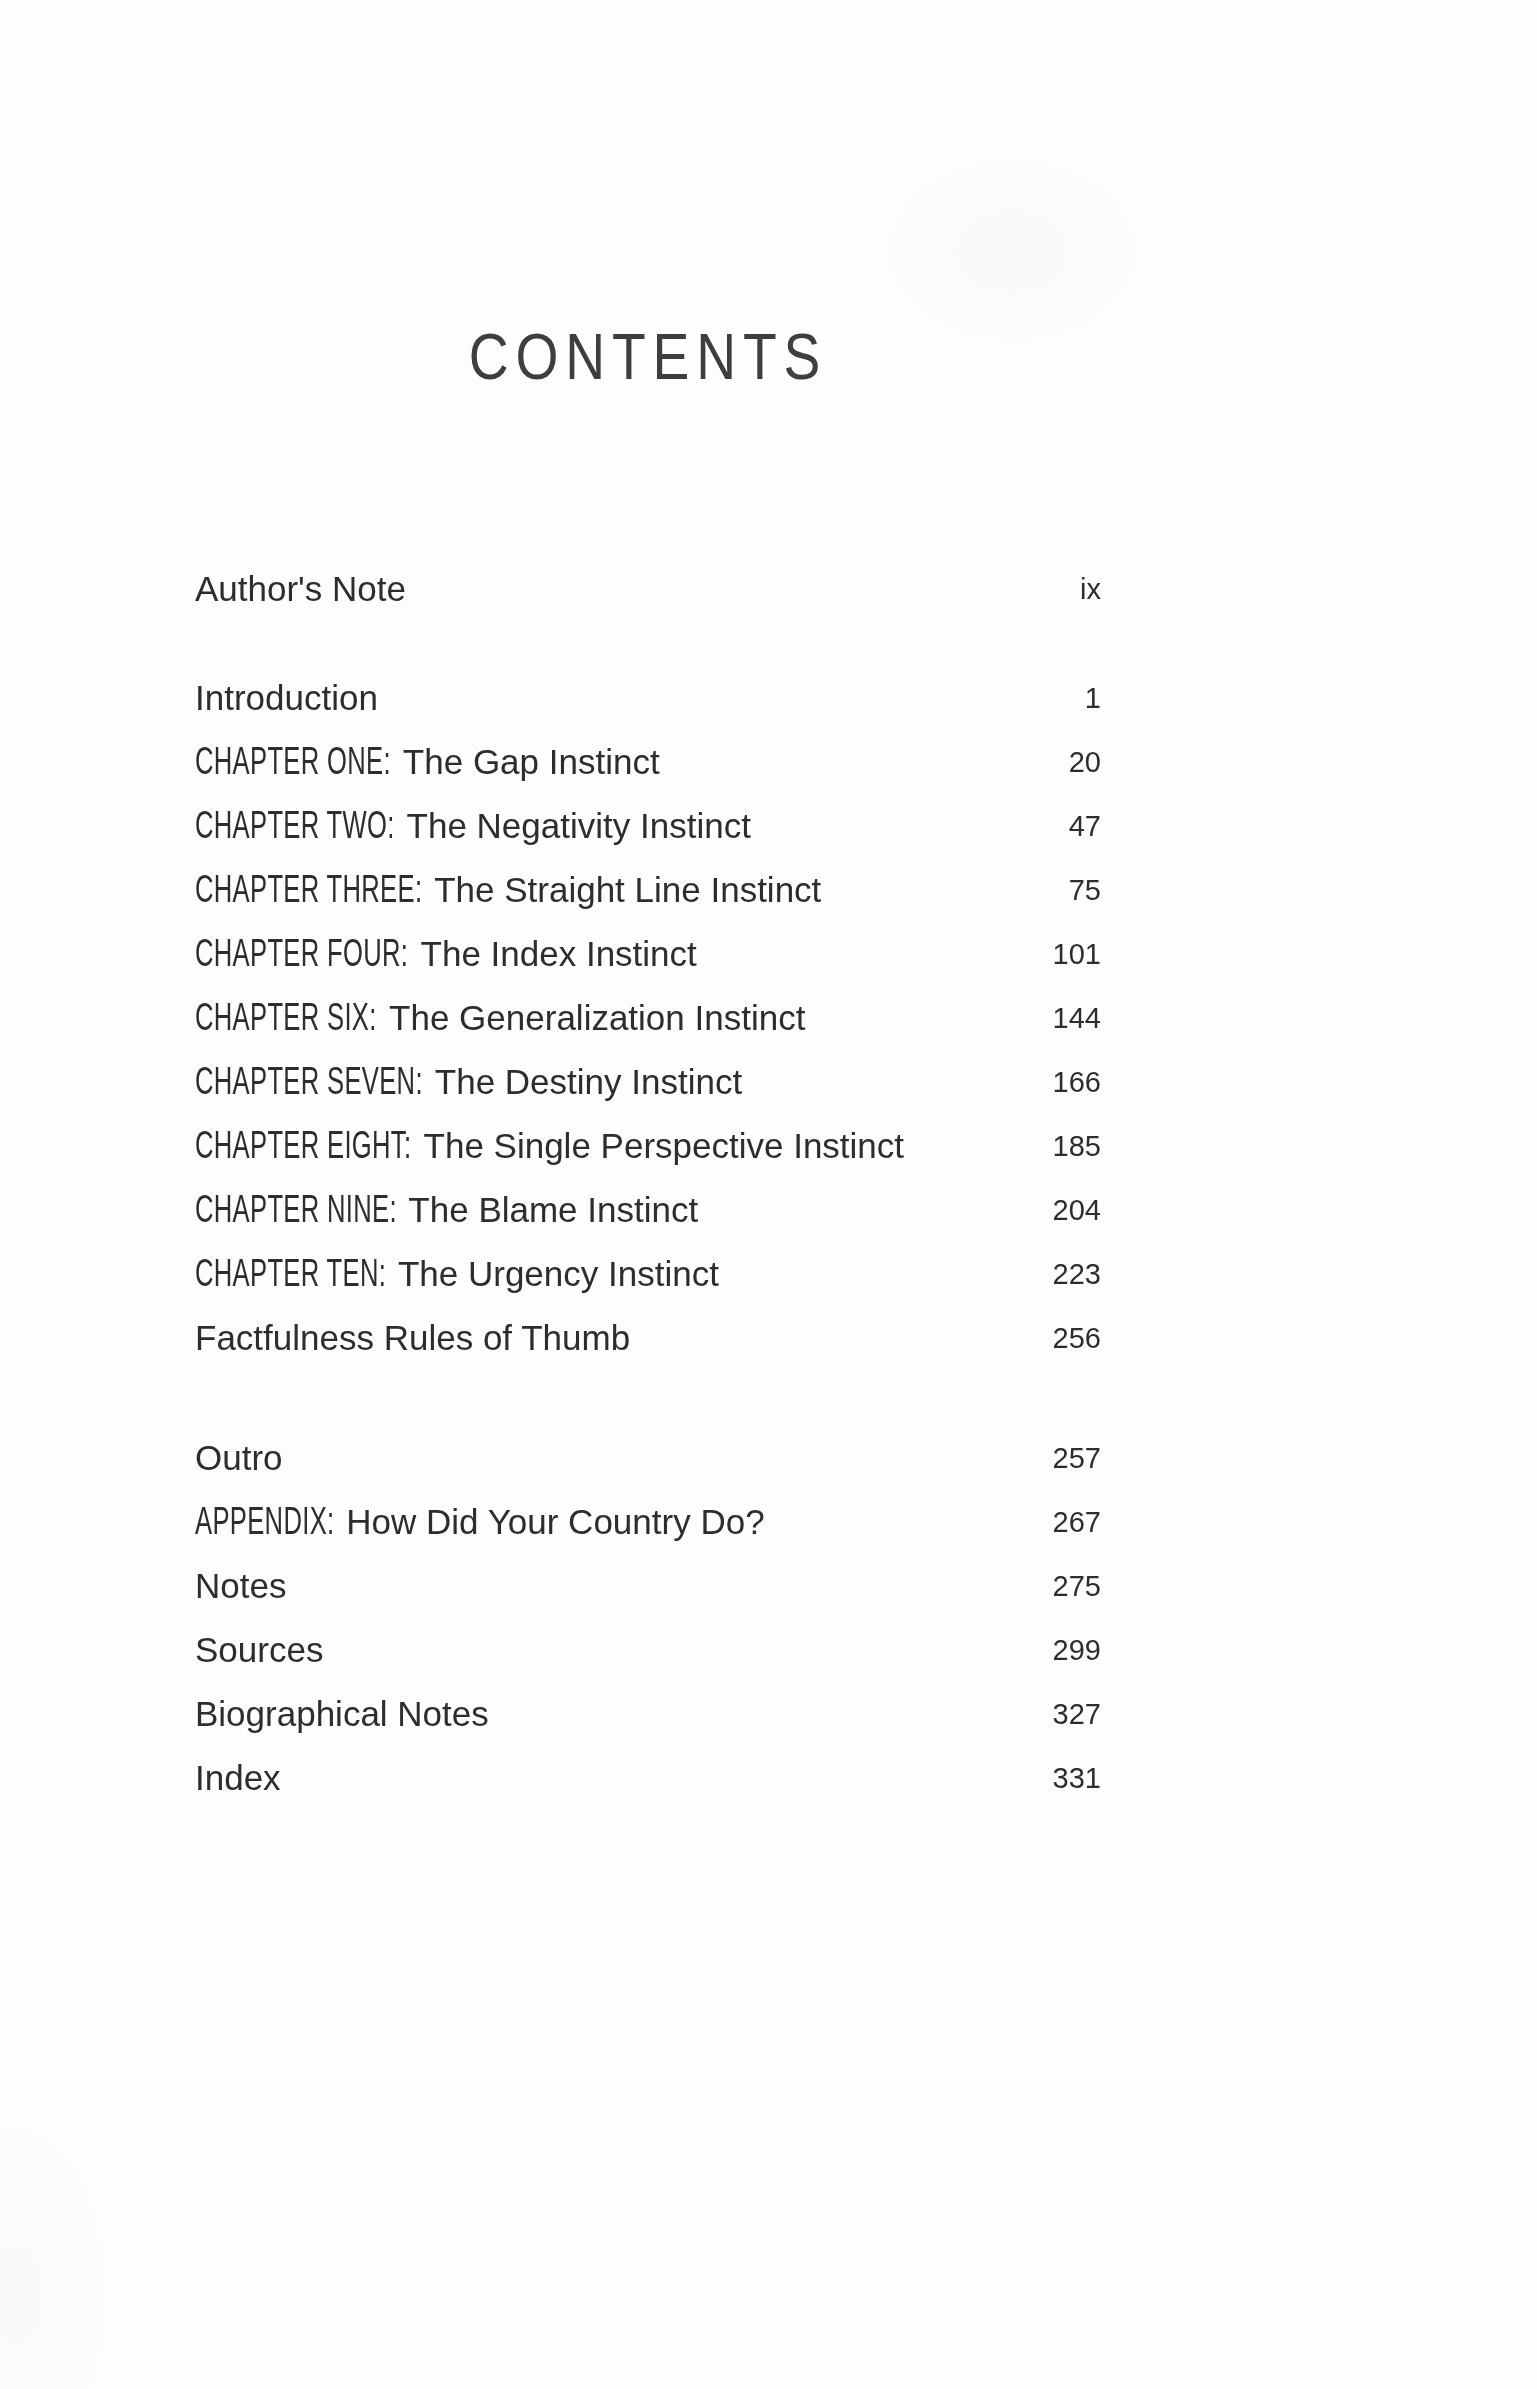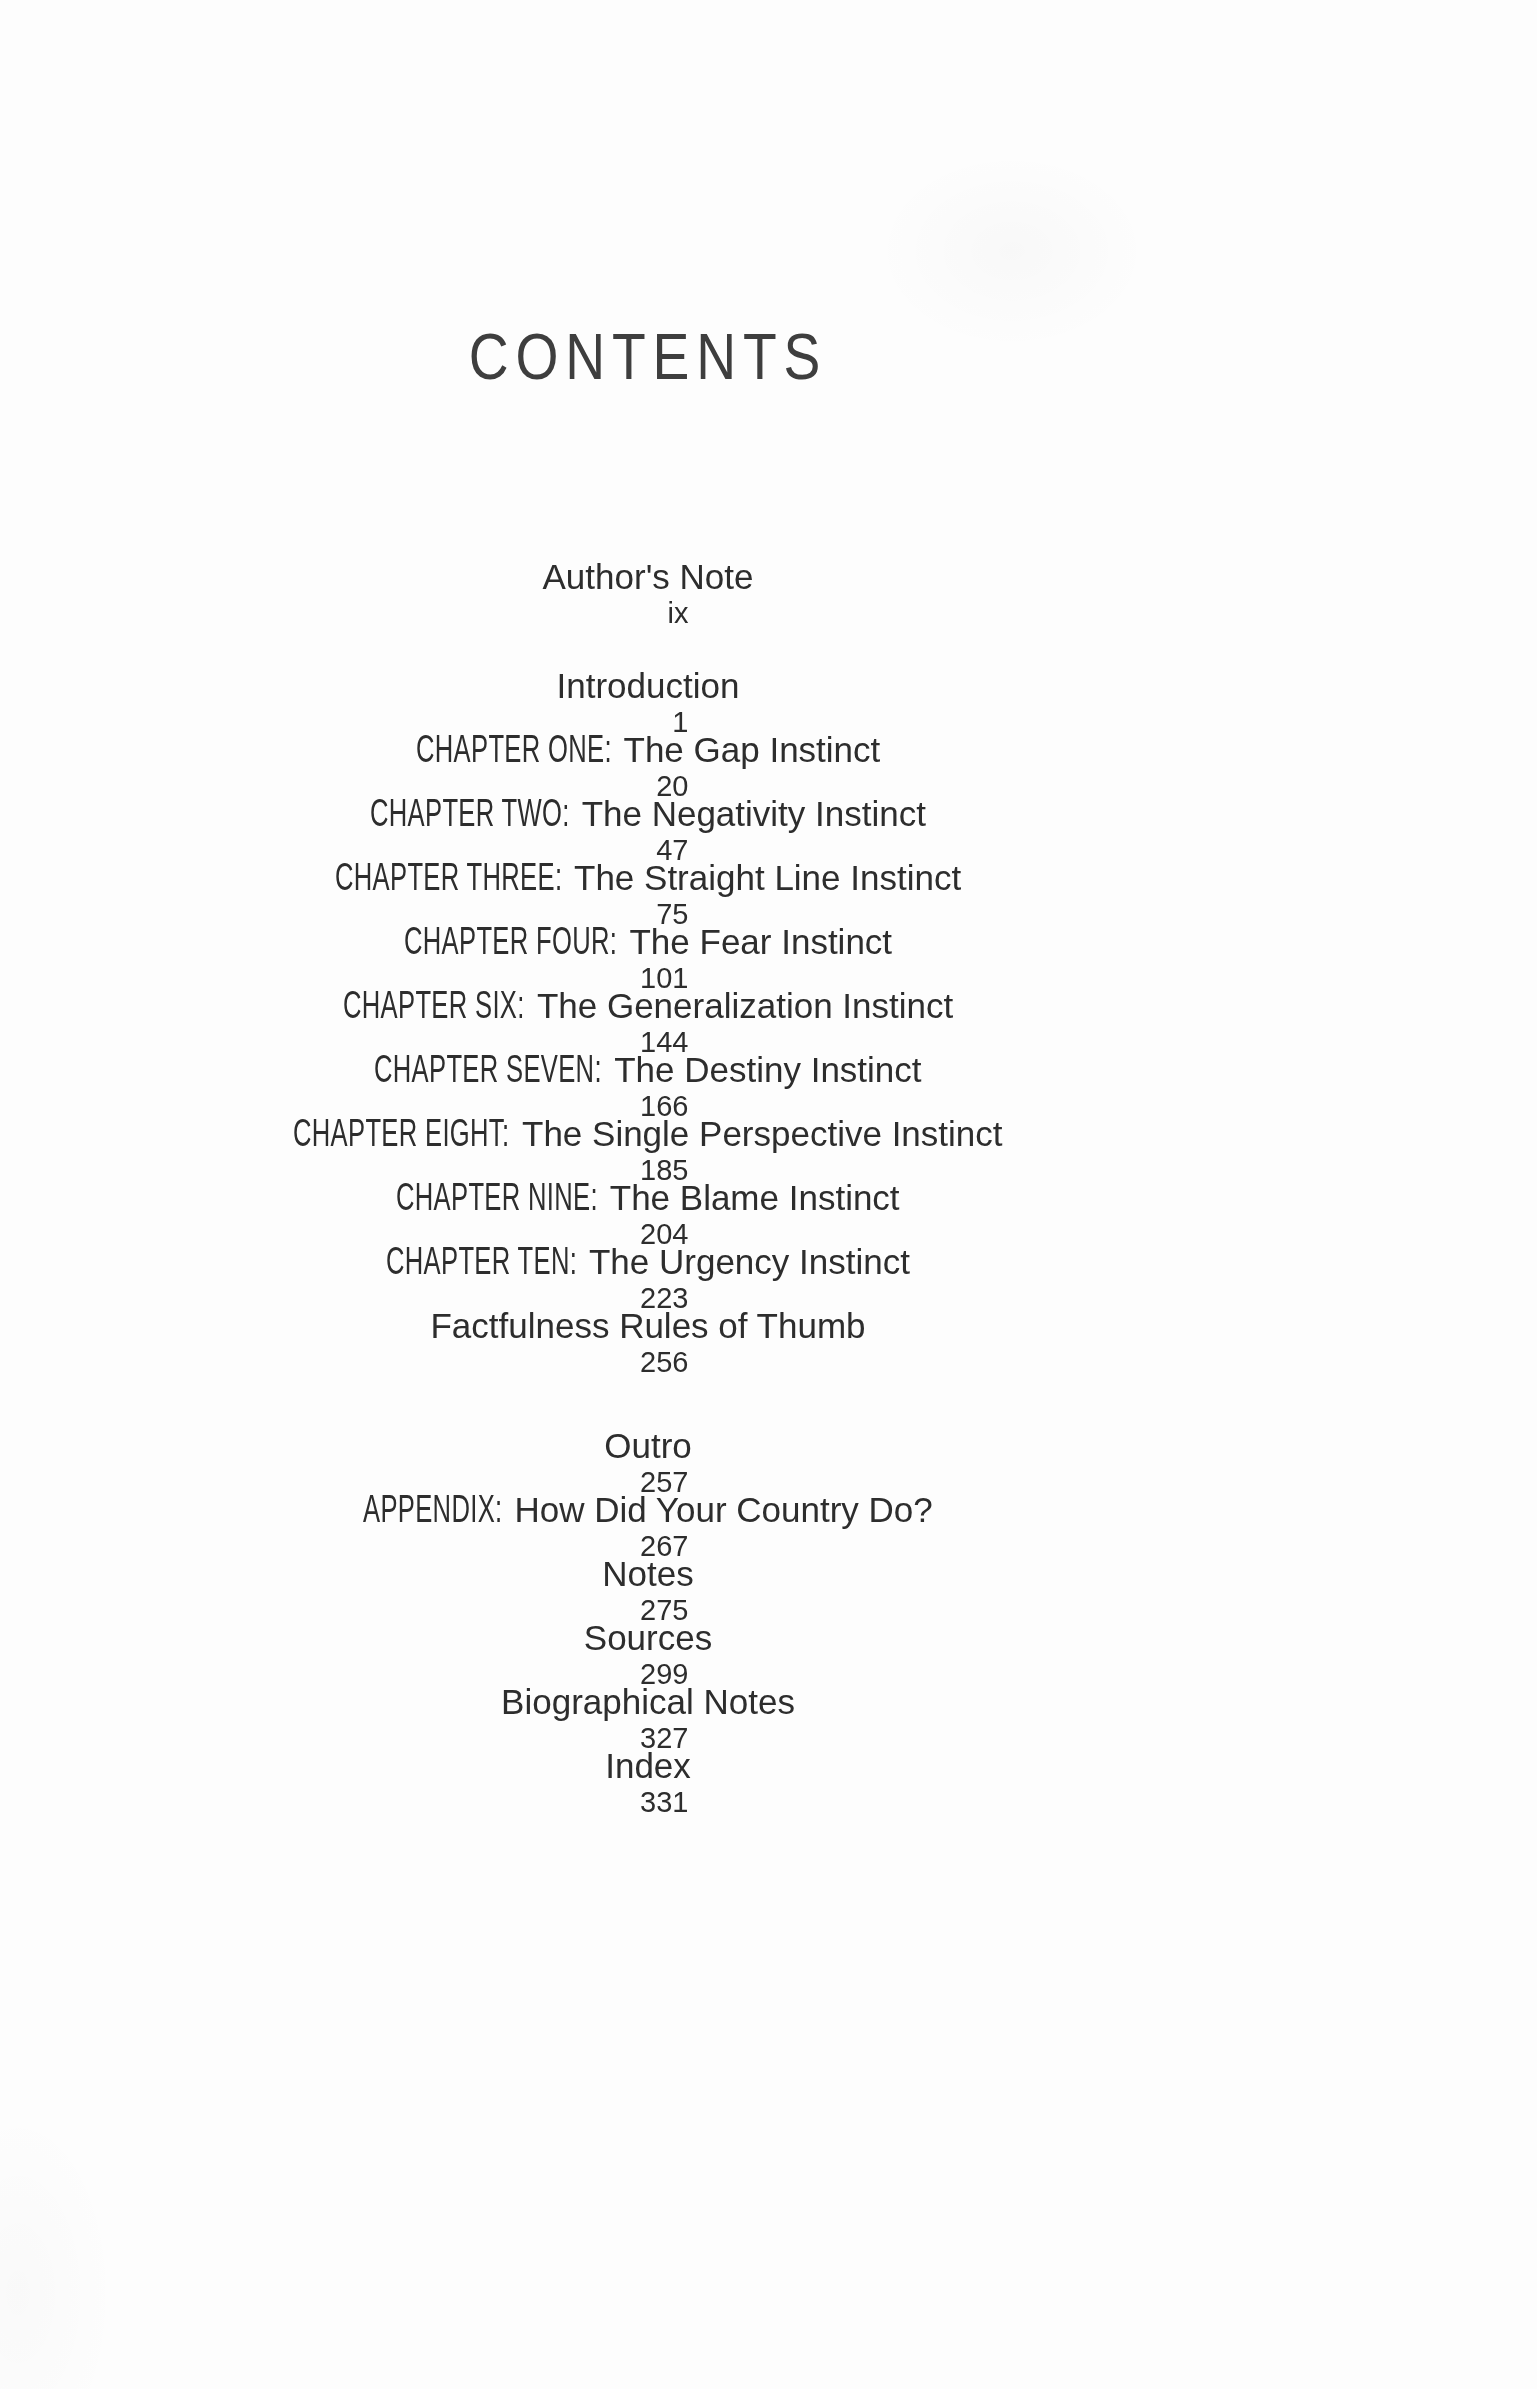--- a/index.html
+++ b/index.html
@@ -34,21 +34,20 @@
     position: absolute;
     left: 195px; width: 906px; top: 557px;
   }
   .row {
     height: 64px;
     display: flex;
     align-items: center;
     justify-content: space-between;
     font-size: 35px;
     white-space: nowrap;
-    flex-direction: column;
   }
   .row.gap-lg { margin-top: 45px; }
   .row.gap-xl { margin-top: 56px; }
   .label { display: flex; align-items: baseline; }
   .chap {
     display: inline-block;
     font-size: 32px;
     letter-spacing: 0.4px;
     transform: scale(0.8, 1.22);
     transform-origin: 0 76%;
@@ -103,21 +102,21 @@
       <span class="label">
           <span class="chap" style="margin-right: -45px;">CHAPTER THREE:</span>
           <span>The Straight Line Instinct</span>
         </span>
       <span class="page-num">75</span>
     </div>
 
     <div class="row">
       <span class="label">
           <span class="chap" style="margin-right: -41px;">CHAPTER FOUR:</span>
-          <span>The Fear Instinct</span>
+          <span>The Index Instinct</span>
         </span>
       <span class="page-num">101</span>
     </div>
 
 
     <div class="row">
       <span class="label">
           <span class="chap" style="margin-right: -33px;">CHAPTER SIX:</span>
           <span>The Generalization Instinct</span>
         </span>

